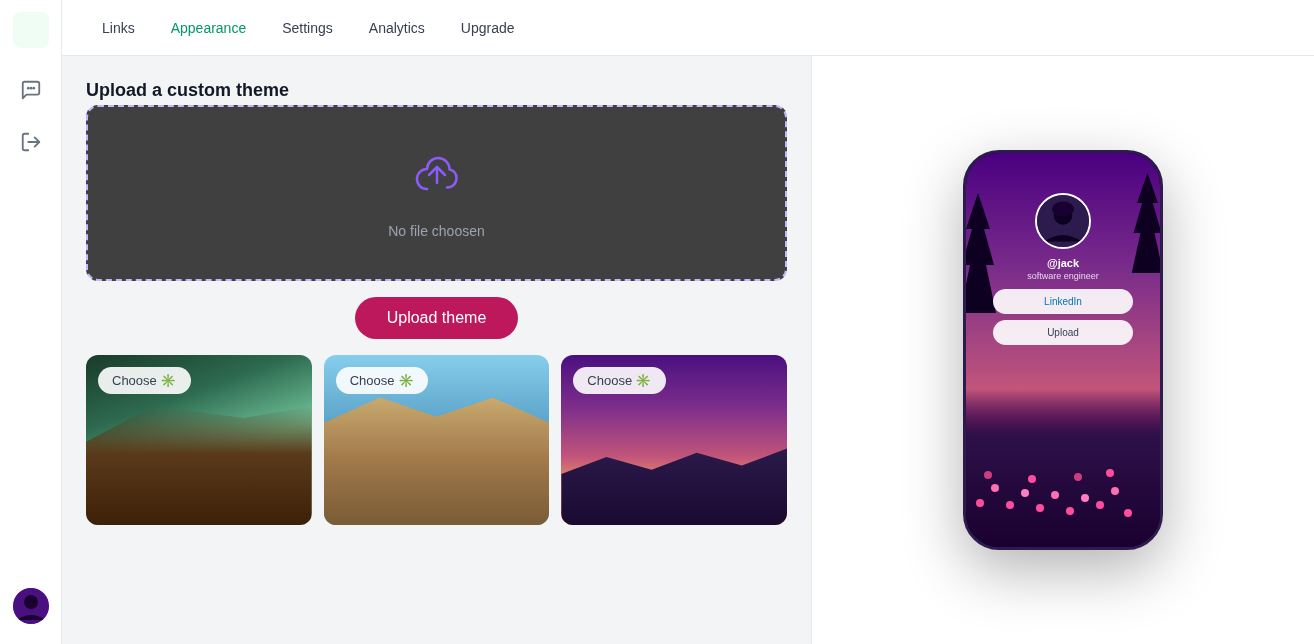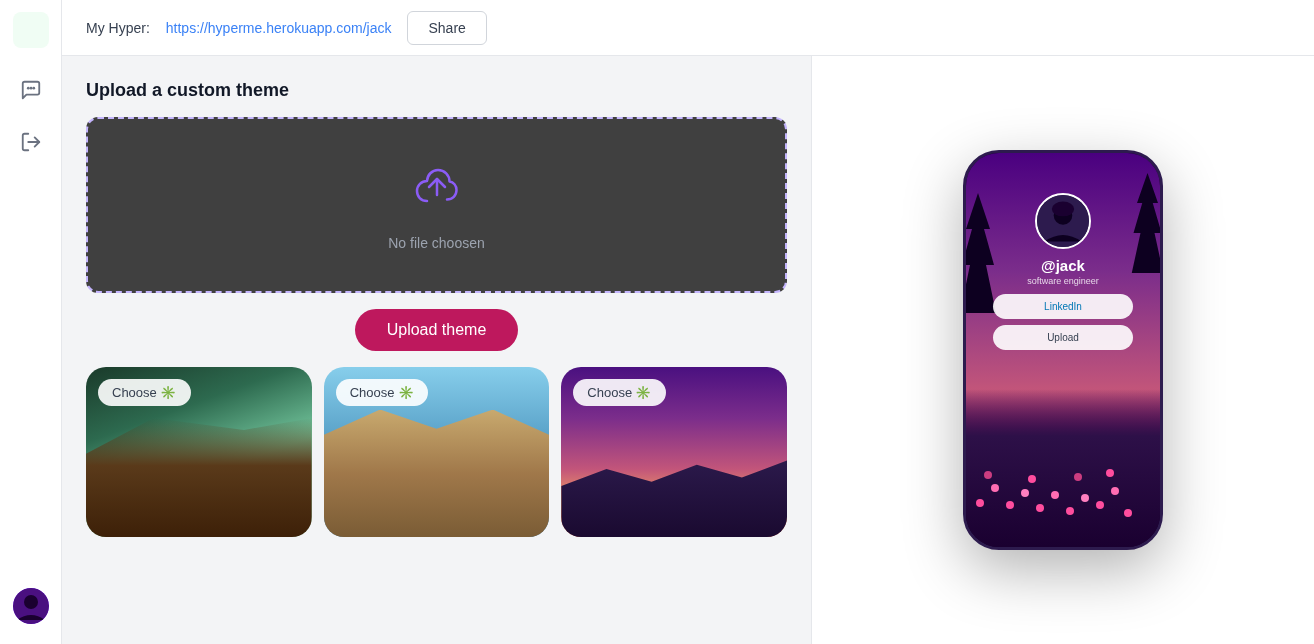--- a/index.html
+++ b/index.html
@@ -113,21 +113,21 @@
     
     .left-panel::-webkit-scrollbar { width: 8px; }
     .left-panel::-webkit-scrollbar-track { background: #f3f4f6; }
     .left-panel::-webkit-scrollbar-thumb { background: #d1d5db; border-radius: 4px; }
 
     
     .section-title {
       font-size: 18px;
       font-weight: 600;
       color: #111827;
-      margin-bottom: 16px;
+      margin-bottom: 4px;
     }
 
     .upload-dropzone {
       background: #404040;
       border: 2px dashed #c4b5fd;
       border-radius: 12px;
       padding: 40px 20px;
       display: flex;
       flex-direction: column;
       align-items: center;
@@ -173,21 +173,21 @@
       margin-top: 8px;
     }
 
     .theme-grid {
       display: flex;
       gap: 12px;
     }
 
     .theme-card {
       flex: 1;
-      border-radius: 20px;
+      border-radius: 12px;
       overflow: hidden;
       position: relative;
       height: 170px;
       cursor: pointer;
     }
 
     .theme-card-bg {
       width: 100%;
       height: 100%;
       display: flex;
@@ -352,21 +352,21 @@
       border: 2px solid #fff;
       overflow: hidden;
       margin-bottom: 8px;
       display: flex;
       align-items: center;
       justify-content: center;
     }
 
     .phone-username {
       color: #fff;
-      font-size: 15px;
+      font-size: 11px;
       font-weight: 600;
       margin-bottom: 2px;
     }
 
     .phone-bio {
       color: rgba(255,255,255,0.8);
       font-size: 9px;
       margin-bottom: 8px;
     }
 
@@ -419,24 +419,26 @@
       <circle cx="18" cy="18" r="18" fill="#4a1080"></circle>
       <circle cx="18" cy="14" r="7" fill="#1a0030"></circle>
       <path d="M4 32 Q18 22 32 32" fill="#1a0030"></path>
     </svg>
   </div>
 </div>
 
 <div class="main-content">
 
   <div class="topnav">
-    <div class="topnav-right">
-      <span class="my-hyper-text">My Hyper:</span>
-      <a class="my-hyper-link">https://hyperme.herokuapp.com/jack</a>
-      <button class="share-btn">Share</button>
+    <div class="topnav-links">
+      <a class="nav-item">Links</a>
+      <a class="nav-item active">Appearance</a>
+      <a class="nav-item">Settings</a>
+      <a class="nav-item">Analytics</a>
+      <a class="nav-item">Upgrade</a>
     </div>
   </div>
 
   <div class="content-area">
 
     <div class="left-panel">
 
       <h2 class="section-title">Upload a custom theme</h2>
 
       <div class="upload-dropzone">

